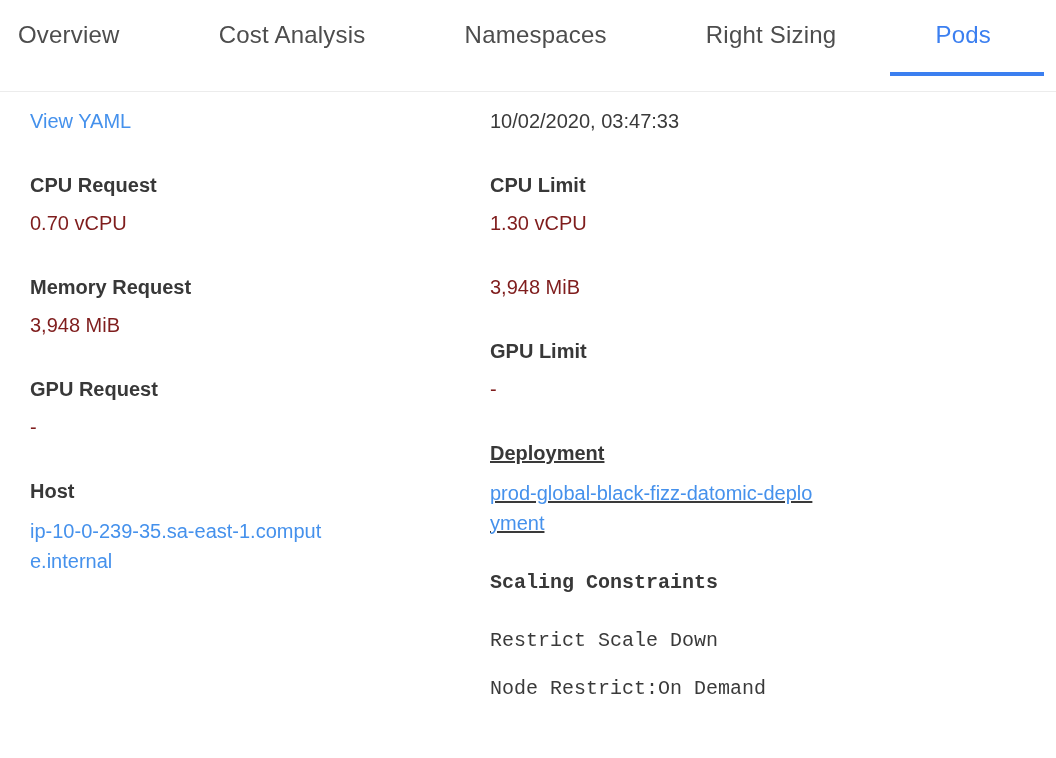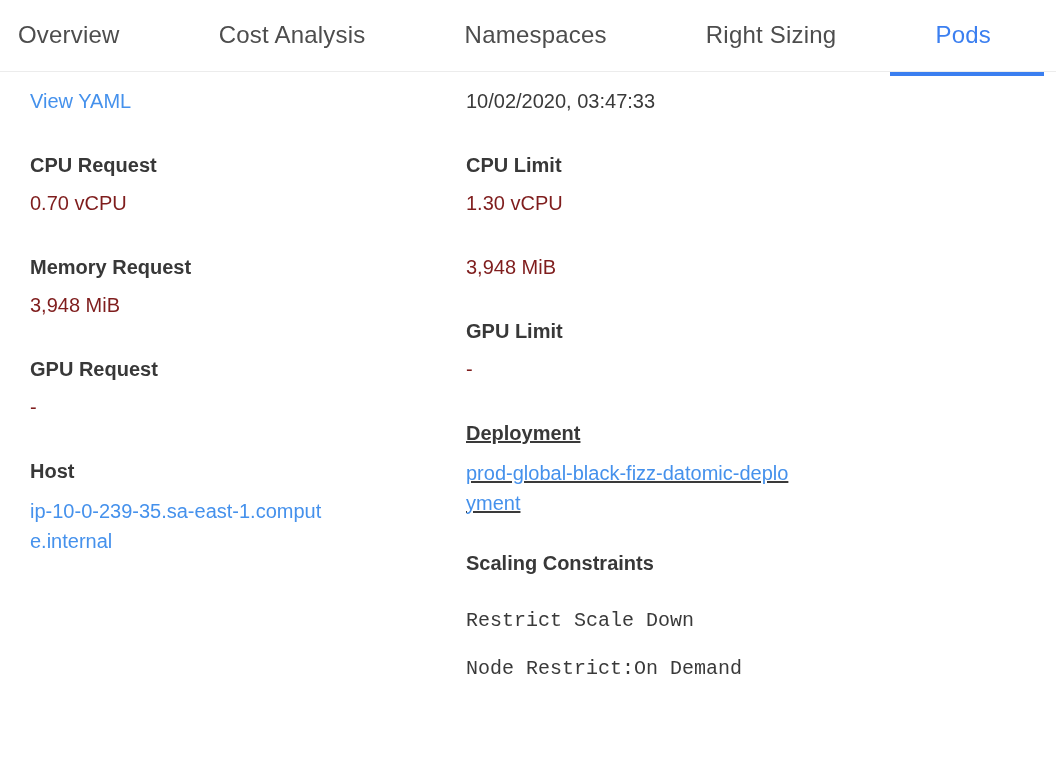--- a/index.html
+++ b/index.html
@@ -9,21 +9,21 @@
     font-family: "Liberation Sans", sans-serif;
     color: #3a3a3a;
     overflow: hidden;
   }
 
   
   .tabbar {
     display: flex;
     justify-content: space-between;
     align-items: flex-start;
-    height: 72px;
+    height: 92px;
     padding: 21px 65px 0 18px;
     border-bottom: 1px solid #ececec;
     position: relative;
   }
   .tab {
     font-size: 24px;
     color: #4d4d4d;
     cursor: pointer;
     position: relative;
     white-space: nowrap;
@@ -37,20 +37,21 @@
     height: 4px;
     top: 51px;
     background: var(--accent);
   }
 
   
   .content {
     display: grid;
     grid-template-columns: 436px 1fr;
     padding: 16px 30px 0 30px;
+    gap: 24px;
   }
   .row-top {
     line-height: 26px;
     font-size: 20px;
     margin-bottom: 38px;
     white-space: nowrap;
   }
   a.link {
     color: var(--link);
     text-decoration: none;
@@ -77,20 +78,21 @@
   }
   .col-left .link-value  { max-width: 296px; }
   .col-right .link-value { max-width: 327px; }
 
   .scaling-title {
     font-size: 20px;
     font-weight: bold;
     line-height: 26px;
     margin-bottom: 32px;
     color: #383838;
+    font-family: Liberation Mono, monospace;
   }
   .scaling-item {
     font-size: 20px;
     line-height: 26px;
     margin-bottom: 22px;
     color: #3a3a3a;
     font-family: Liberation Mono, monospace;
   }
 </style>
 </head>

